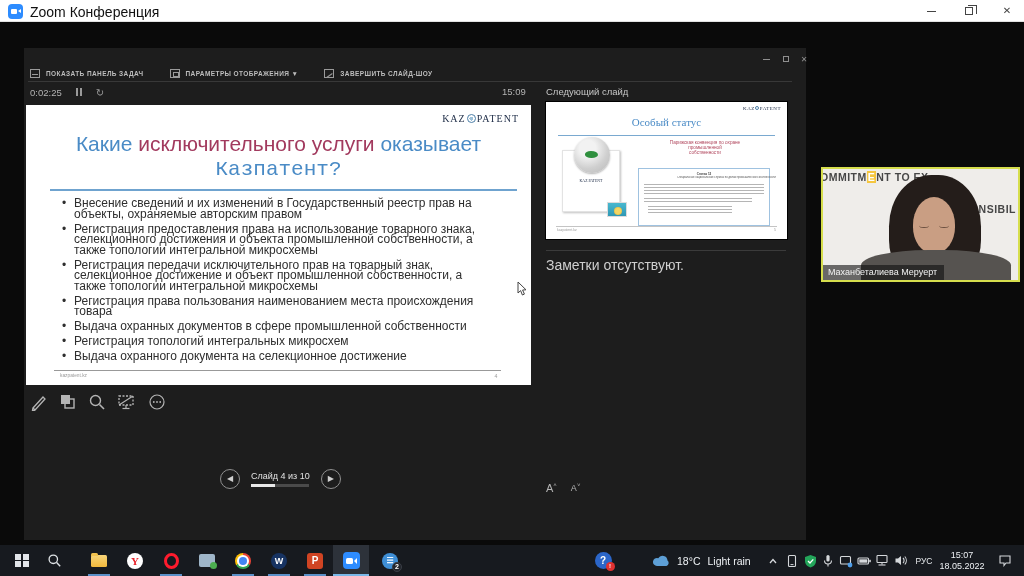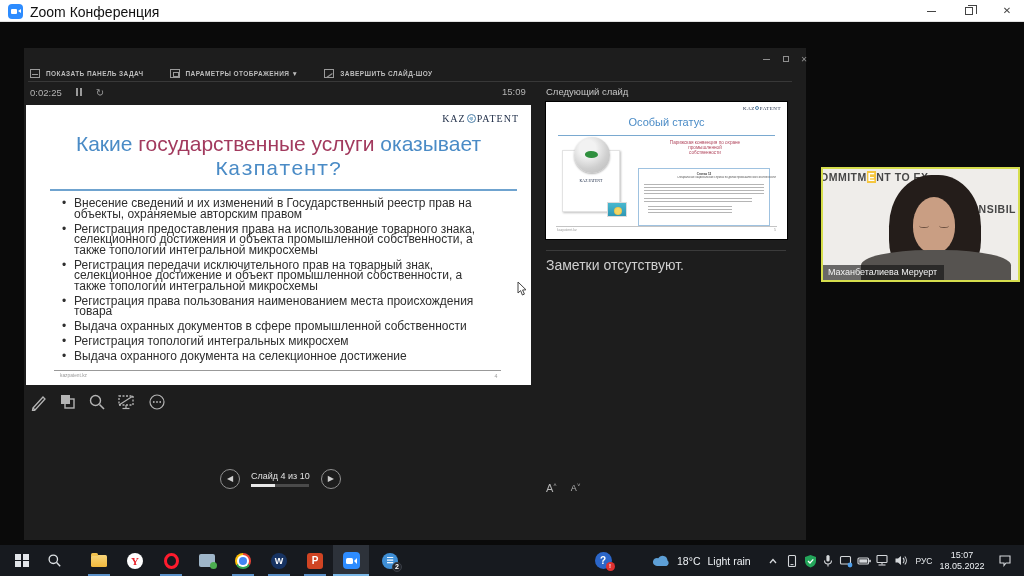--- a/index.html
+++ b/index.html
@@ -66,21 +66,21 @@
   .nav-center { display:flex; flex-direction:column; align-items:center; gap:3px; }
   .nav-label { color:#e2e2e2; font-size:9px; white-space:nowrap; }
   .nav-track { width:58px; height:3px; background:#4a4a4a; }
   .nav-fill { height:3px; background:#e8e8e8; }
 
   
   .np-header { position:absolute; left:522px; top:38px; font-size:9.5px; color:#c6c6c6; }
   .nslide { position:absolute; left:522px; top:54px; width:241px; height:137px; background:#fff; box-shadow:0 0 0 1px #000; }
   .nslide .kp-logo { position:absolute; right:6px; top:4px; font-size:5px; letter-spacing:.5px; }
   .gear-s { display:inline-block; width:4px; height:4px; border:1px solid #4d7fa8; border-radius:50%; margin:0 .5px; }
-  .ntitle { position:absolute; left:0; right:0; top:14px; text-align:center; font-size:11px; color:#4a8bc6; }
+  .ntitle { position:absolute; left:0; right:0; top:14px; text-align:center; font-size:11px; color:#4a8bc6;font-family:Liberation Serif, serif; }
   .nhr { position:absolute; left:12px; right:12px; top:33px; border-top:1px solid #7aa9d0; }
   .nsub { position:absolute; left:92px; width:134px; top:39px; text-align:center; font-size:8px; line-height:8px; color:#b0455c; transform:scale(.58); transform-origin:center top; }
   .globecard { position:absolute; left:16px; top:48px; width:58px; height:62px; background:#fff; border:1px solid #e3e3e3; box-shadow:1px 1px 2px rgba(0,0,0,.25); }
   .globe { position:absolute; left:11px; top:-14px; width:36px; height:36px; border-radius:50%; background:radial-gradient(circle at 38% 32%, #f2f2f2 0 25%, #cfcfcf 60%, #b7b7b7); box-shadow:0 1px 2px rgba(0,0,0,.3); }
   .globe::before { content:""; position:absolute; left:11px; top:14px; width:13px; height:7px; background:#2f8f3e; border-radius:45% 55% 50% 50%; }
   .gc-logo { position:absolute; left:0; right:0; top:28px; text-align:center; font-family:"Liberation Serif", serif; font-size:7px; color:#22304a; transform:scale(.55); transform-origin:center top; white-space:nowrap; }
   .nflag { position:absolute; right:-8px; bottom:-6px; width:20px; height:15px; background:linear-gradient(#49b8cf,#2f98b5); border:1px solid #dcdcdc; }
   .nflag::before { content:""; position:absolute; left:6px; top:4px; width:8px; height:8px; border-radius:50%; background:radial-gradient(#f4d664 0 45%, #d9a92f); }
   .artbox { position:absolute; left:92px; top:66px; width:132px; height:58px; border:1px solid #9fc2e0; background:#fff; padding:3px 5px; }
   .art-h { text-align:center; font-size:6px; font-weight:700; color:#3c3c3c; transform:scale(.5); transform-origin:center top; white-space:nowrap; }
@@ -188,21 +188,21 @@
           <i></i>
           <i></i>
         </span>
       <span class="restart-ic">↻</span>
     </div>
     <div class="pclock">15:09</div>
 
     <div class="slide">
       <div class="kp-logo"><span>KAZ</span><span class="gear"></span><span>PATENT</span></div>
       <div class="stitle">
-        <span class="tblue">Какие </span><span class="tred">государственные услуги</span><span class="tblue"> оказывает</span>
+        <span class="tblue">Какие </span><span class="tred">исключительного услуги</span><span class="tblue"> оказывает</span>
         <span class="tblue line2">Казпатент?</span>
       </div>
       <div class="shr"></div>
       <div class="bullets">
 
           <div class="bullet"><span>Внесение сведений и их изменений в Государственный реестр прав на объекты, охраняемые авторским правом</span></div>
 
           <div class="bullet"><span>Регистрация предоставления права на использование товарного знака, селекционного достижения и объекта промышленной собственности, а также топологии интегральной микросхемы</span></div>
 
           <div class="bullet"><span>Регистрация передачи исключительного прав на товарный знак, селекционное достижение и объект промышленной собственности, а также топологии интегральной микросхемы</span></div>

